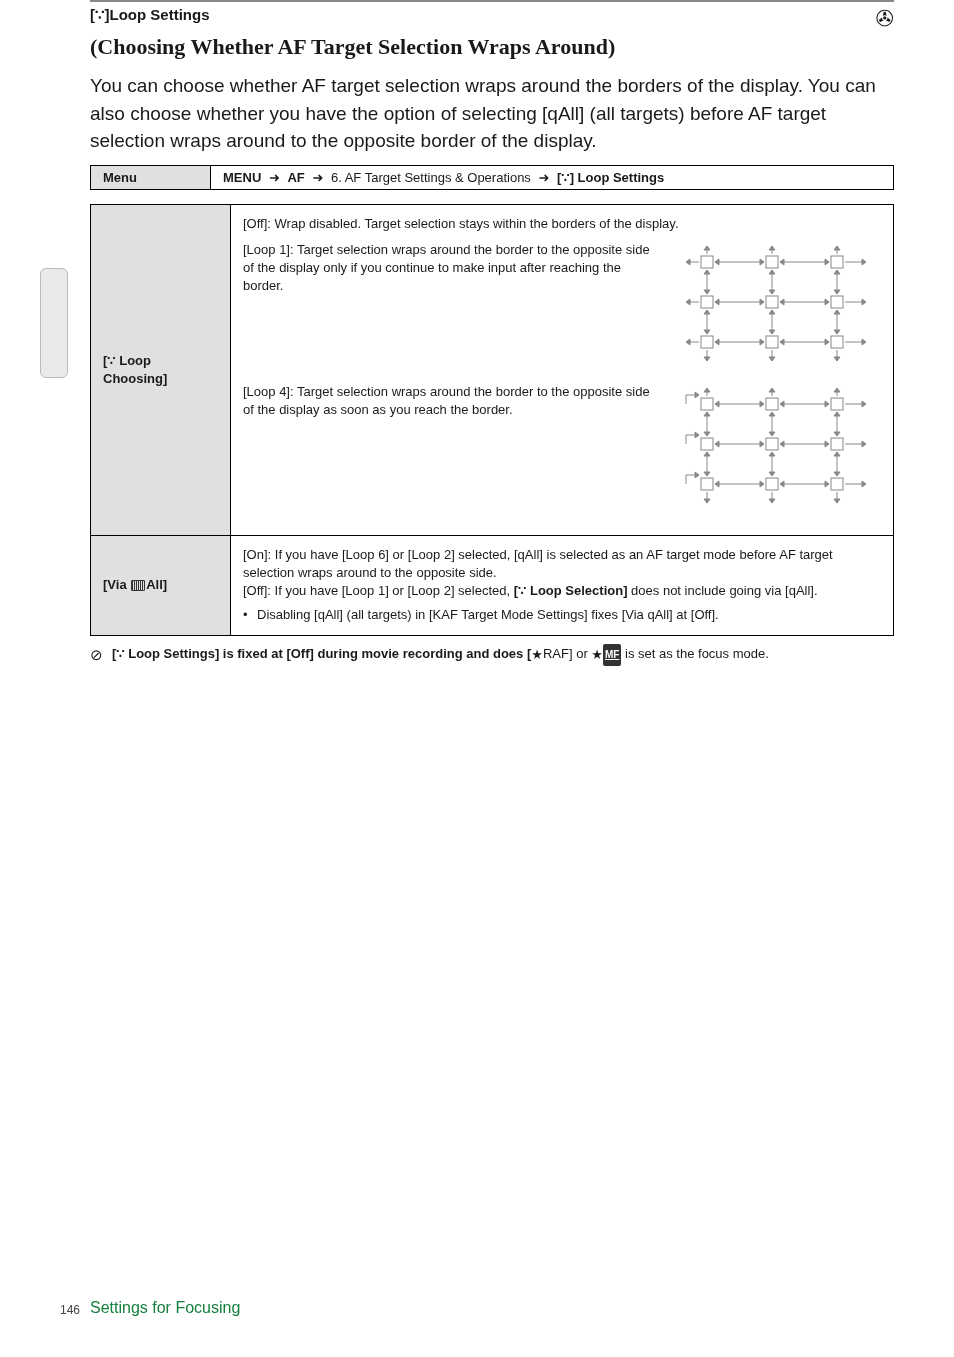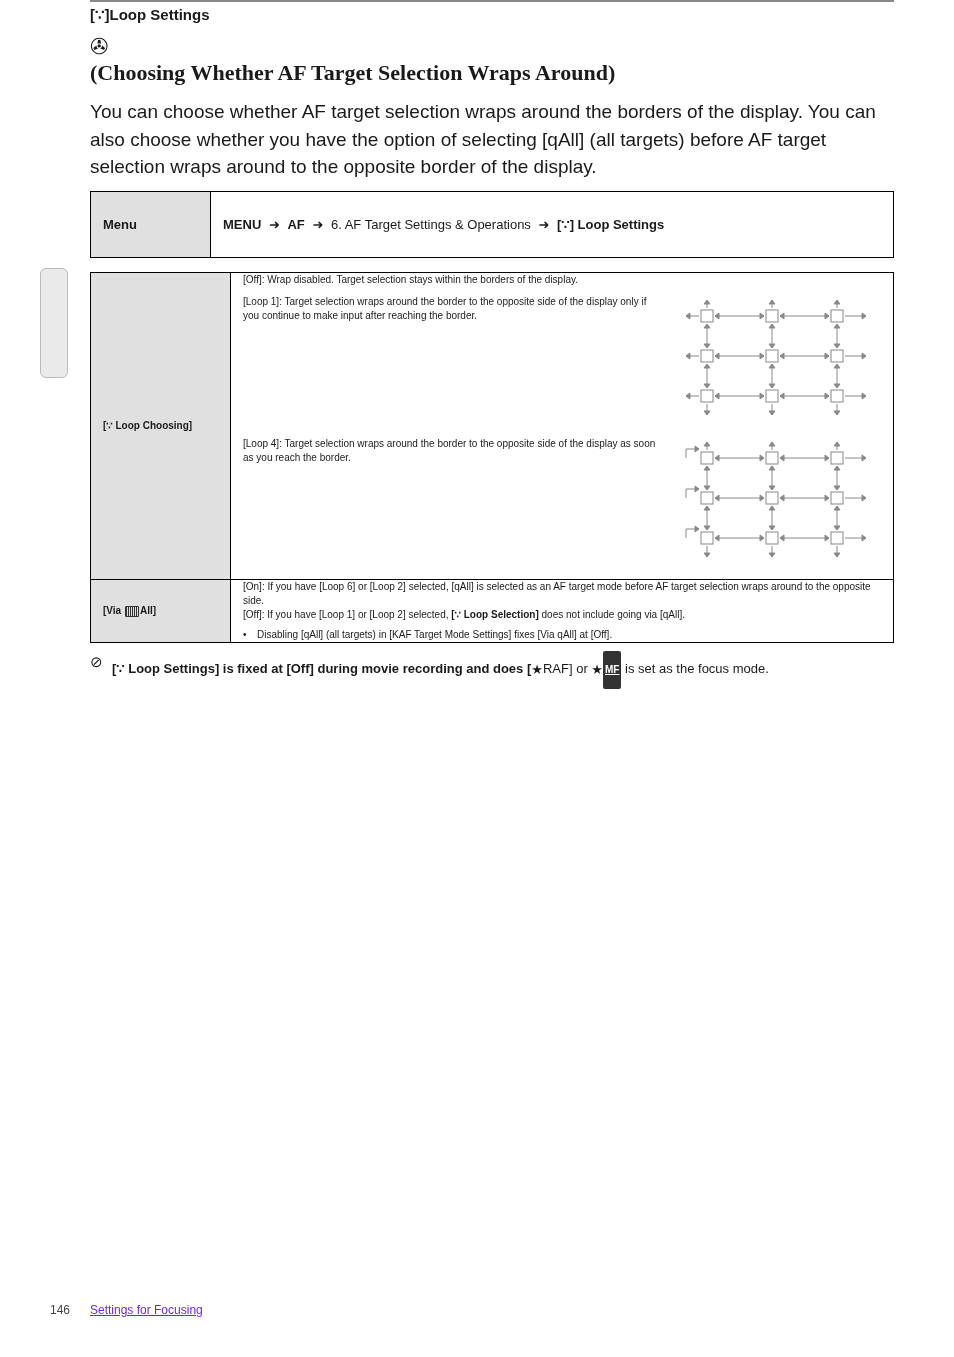--- a/index.html
+++ b/index.html
@@ -8,40 +8,40 @@
     font-size: 13px;
     color: #1a1a1a;
     background: #fff;
     width: 954px;
     height: 1357px;
     position: relative;
     padding: 0;
   }
   .page { padding: 0 60px 0 90px; }
   .hr-top { border-top: 2px solid #888; margin-bottom: 4px; }
-  .header-row { display: flex; justify-content: space-between; align-items: flex-start; flex-direction: column; }
+  .header-row { display: flex; justify-content: space-between; align-items: flex-start; }
   .title-line { font-size: 15px; font-weight: bold; margin-bottom: 10px; }
   .vid-icon { font-size: 22px; font-weight: normal; }
   .subtitle { font-size: 22px; font-weight: bold; margin-bottom: 12px; font-family: Liberation Serif, serif; }
   .desc { font-size: 19px; line-height: 1.45; margin-bottom: 10px; }
   .crumb-table {
     width: 100%;
     border: 1px solid #000;
     border-collapse: collapse;
     margin-bottom: 14px;
   }
-  .crumb-table td { padding: 25px 12px; vertical-align: middle; }
+  .crumb-table td { padding: 4px 12px; vertical-align: middle; }
   .crumb-key { background: #e0e0e0; width: 120px; font-weight: bold; border-right: 1px solid #000; }
   .arrow { margin: 0 4px; }
   .main-table {
     width: 100%;
     border: 1px solid #000;
     border-collapse: collapse;
   }
-  .main-table td { border: 1px solid #000; padding: 0 12px; vertical-align: top; font-size: 10px; line-height: 1.4; }
+  .main-table td { border: 1px solid #000; padding: 10px 12px; vertical-align: top; font-size: 13px; line-height: 1.4; }
   .row-key { background: #e0e0e0; width: 140px; font-weight: bold; vertical-align: middle !important; text-align: left; }
   .diagram-wrap { display: flex; align-items: flex-start; margin-top: 8px; margin-bottom: 12px; justify-content: space-between; }
   .diagram-text { flex: 1; padding-right: 12px; }
   .grid3 { width: 210px; height: 130px; border: none; }
   .footnote-row { display: flex; align-items: flex-start; margin-top: 8px; line-height: 1.4; }
   .footnote-icon { width: 22px; flex: 0 0 22px; font-size: 15px; }
   .footnote-text { flex: 1; }
   .side-tab {
     position: absolute;
     left: 40px;
@@ -51,37 +51,36 @@
     background: #eaeaea;
     border: 1px solid #bbb;
     border-radius: 6px;
     writing-mode: vertical-rl;
     text-align: center;
     font-size: 10px;
     color: #eaeaea;
   }
   .page-num {
     position: absolute;
-    left: 50px;
+    left: 60px;
     bottom: 40px;
     font-size: 12px;
     color: #444;
   }
   .page-footer {
     position: absolute;
     left: 90px;
     bottom: 40px;
-    font-size: 12px;
-    color: #6d28d9;
-    text-decoration: underline;
+    font-size: 16px;
+    color: #15803d;
   }
   .bold { font-weight: bold; }
   .tiny-icon { display:inline-block; width:14px; height:11px; border:1px solid #333; border-radius:1px; background:repeating-linear-gradient(90deg,#333 0 1px, transparent 1px 2px); vertical-align:middle; margin:0 1px;}
   .star-icon { font-size: 13px; vertical-align: middle; }
-  .mf-icon { display:inline-block; background:#333; color:#fff; font-size:10px; padding:12px 2px; border-radius:2px; vertical-align:middle; font-weight:bold;text-decoration:underline; }
+  .mf-icon { display:inline-block; background:#333; color:#fff; font-size:10px; padding:4px 2px; border-radius:2px; vertical-align:middle; font-weight:bold;text-decoration:underline; }
 </style>
 </head>
 <body>
 
 <div class="side-tab"><span>4</span></div>
 
 <div class="page">
 
   <div class="hr-top"></div>
   <div class="header-row">

